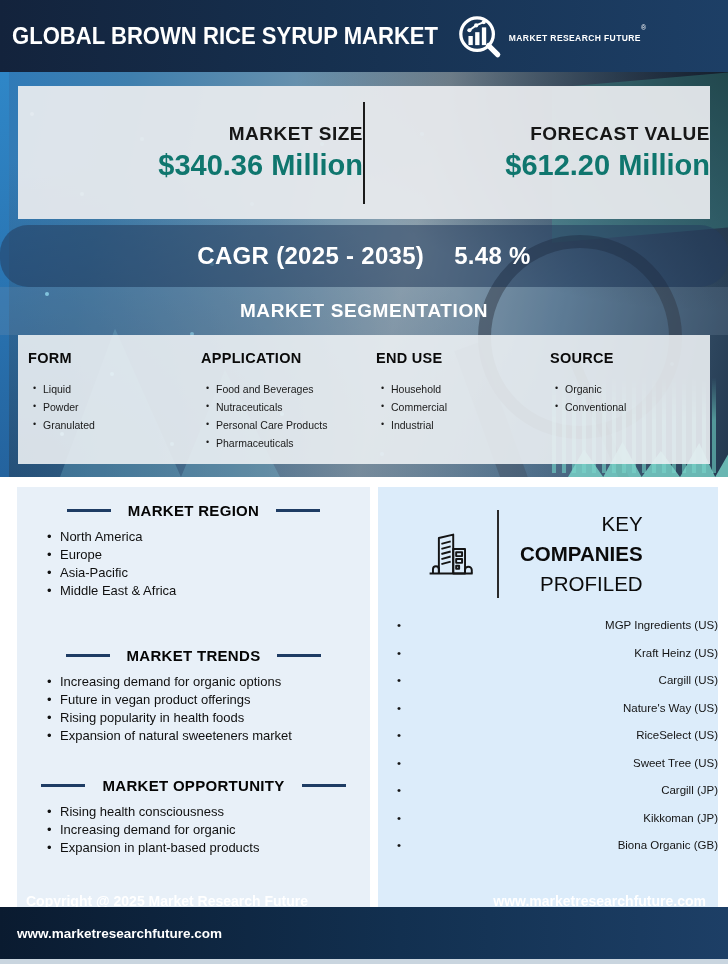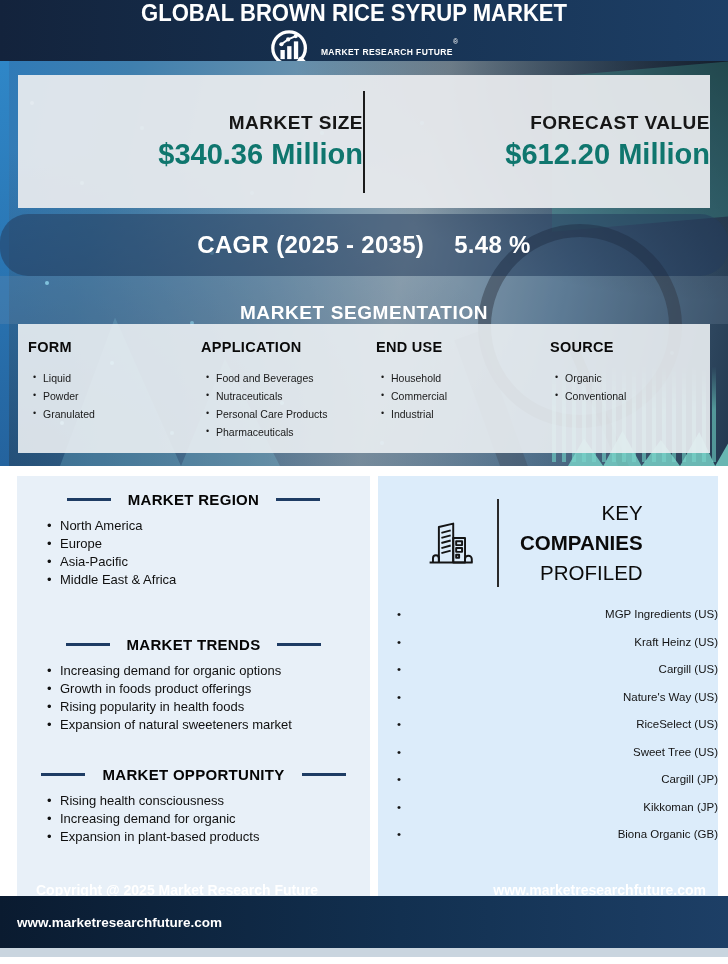--- a/index.html
+++ b/index.html
@@ -7,25 +7,24 @@
   body {
     font-family: "Liberation Sans", sans-serif;
     width: 728px; height: 964px;
     background: #ffffff;
     position: relative;
     overflow: hidden;
   }
 
   
   .header {
-    height: 61px;
+    height: 72px;
     background: linear-gradient(90deg, #13233c 0%, #16304f 45%, #1d3f66 100%);
-    display: flex; align-items: center; justify-content: space-between;
+    display: flex; align-items: center; 
     padding: 0 14px 0 12px;
-    flex-direction: column;
   }
   .header h1 {
     color: #fff; font-size: 23px; font-weight: 700; letter-spacing: 0px;
     transform: scaleX(.96); transform-origin: left center; white-space: nowrap;
   }
   .brand { display: flex; align-items: center; gap: 7px; }
   .brand svg { width: 46px; height: 46px; }
   .brand-name { color: #fff; font-size: 8.5px; font-weight: 700; letter-spacing: .4px; position: relative; }
   .brand-reg { color:#fff; font-size: 7px; vertical-align: super; position: relative; top: -5px; }
 
@@ -81,21 +80,21 @@
   .stat-value { font-size: 29px; font-weight: 700; color: #0f766e; margin-top: 4px; }
   .stats-divider { width: 2px; height: 102px; background: #1b1b1b; }
 
   .cagr {
     margin-top: 6px; height: 62px;
     background: rgba(37,61,93,.55);
     display: flex; align-items: center; justify-content: center; gap: 30px; border-radius: 28px;
   }
   .cagr span { font-size: 24px; font-weight: 700; color: #fff; letter-spacing: .3px; }
 
-  .seg-title-band { height: 48px; display: flex; align-items: flex-end; justify-content: center;
+  .seg-title-band { height: 48px; display: flex; align-items: center; justify-content: center;
     background: rgba(128,148,174,.22); }
   .seg-title { color: #fff; font-size: 19px; font-weight: 700; letter-spacing: .6px; }
 
   .seg-panel {
     margin: 0 18px; height: 129px;
     background: rgba(235,239,243,.90);
     display: grid; grid-template-columns: 173px 175px 174px 1fr;
     padding: 15px 0 0 10px;
   }
   .seg-h { font-size: 14.5px; font-weight: 700; color: #0a0a0a; letter-spacing: .3px; }
@@ -127,21 +126,21 @@
   .co-head svg { width: 54px; height: 56px; flex: none; }
   .co-div { width: 2px; height: 88px; background: #2a2a2a; margin: 0 21px; }
   .co-title { font-size: 20.5px; line-height: 30px; color: #0b0b0b; }
   .co-title .l1, .co-title .l3 { font-weight: 400; display: block; }
   .co-title .l2 { font-weight: 700; display: block; }
   .card-companies ul { margin-top: 4px; padding-left: 19px; }
   .card-companies li { font-size: 11.5px; color: #141414; margin-bottom: 15.5px; padding-left: 12px; }
 
   .wm { position: absolute; bottom: 0; height: 15px; overflow: hidden;
     font-size: 14px; font-weight: 700; color: #ffffff; line-height: 19px; }
-  .wm-left { left: 36px; margin-top: 36px; }
+  .wm-left { left: 26px; margin-top: 36px; }
   .wm-right { right: 22px; }
 
   
   .footer {
     height: 52px;
     background: linear-gradient(90deg, #0a1b30 0%, #123050 55%, #1d3f66 100%);
     display: flex; align-items: center; justify-content: space-between;
     padding: 0 17px;
   }
   .footer .f-copy { color: #fff; font-size: 14.5px; font-weight: 700; letter-spacing: .3px; }
@@ -259,21 +258,21 @@
     </div>
 
     <div class="card card-trends">
       <div class="title-row">
         <div class="tline"></div>
         <div class="sec-title">MARKET TRENDS</div>
         <div class="tline"></div>
       </div>
       <ul>
         <li>Increasing demand for organic options</li>
-        <li>Growth in foods product offerings</li>
+        <li>Future in vegan product offerings</li>
         <li>Rising popularity in health foods</li>
         <li>Expansion of natural sweeteners market</li>
       </ul>
     </div>
 
     <div class="card card-opportunity">
       <div class="title-row">
         <div class="tline"></div>
         <div class="sec-title">MARKET OPPORTUNITY</div>
         <div class="tline"></div>

